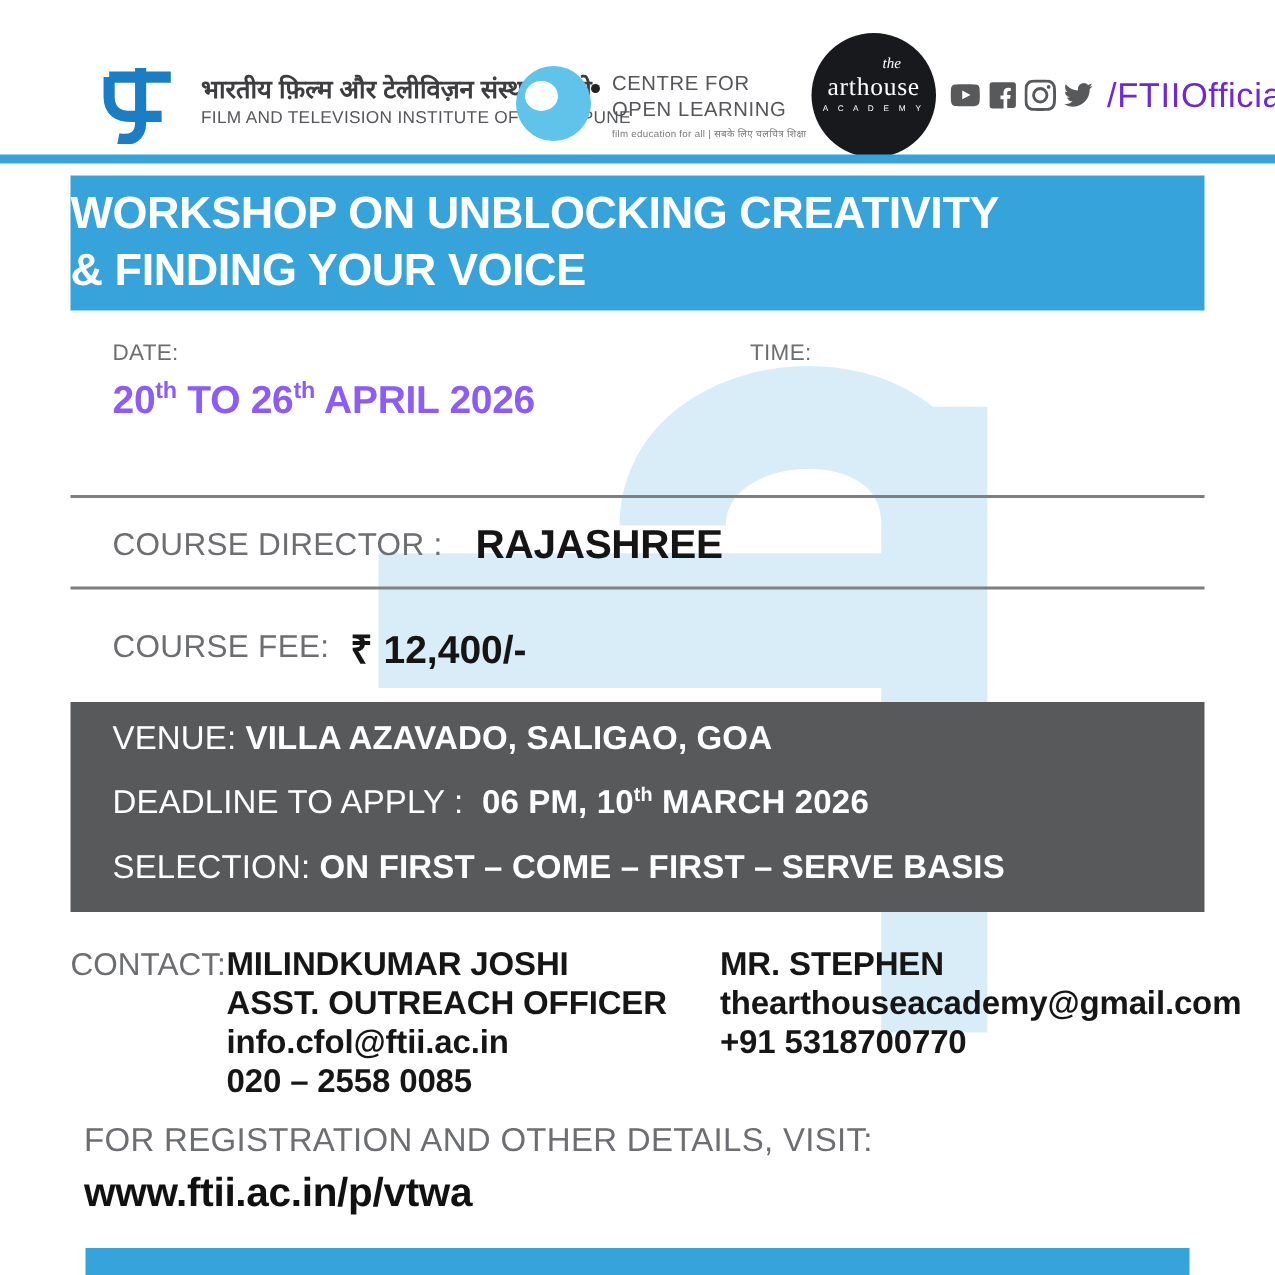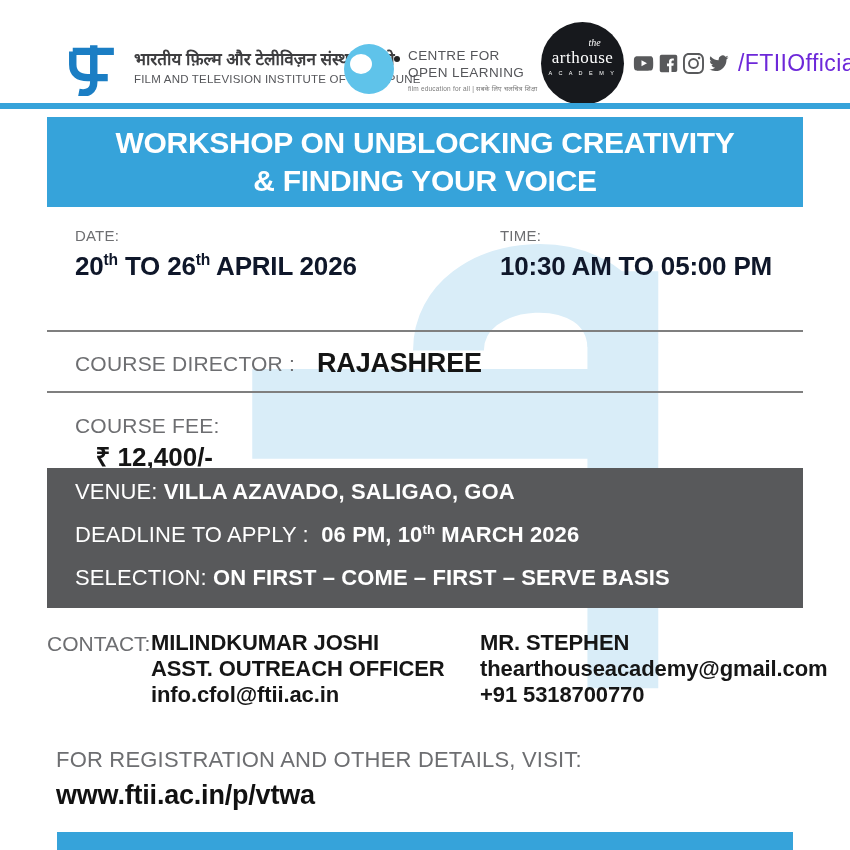--- a/index.html
+++ b/index.html
@@ -27,36 +27,36 @@
     background:#17191d; color:#fff; text-align:center; font-family:"Liberation Serif", serif; }
   .ah-the  { font-style:italic; font-size:10px; margin:15px 0 0 24px; }
   .ah-name { font-size:17px; letter-spacing:.5px; margin-top:0; }
   .ah-acad { font-size:5.5px; letter-spacing:2.5px; margin-top:2px; font-family:"Liberation Sans",sans-serif; }
   .social { position:absolute; left:633px; top:50px; display:flex; align-items:center; gap:4px; }
   .social svg { width:21px; height:21px; fill:#58595b; }
   .handle { font-size:23px; color:#6d28d9; margin-left:5px; letter-spacing:.4px; }
   
   .topline  { position:absolute; top:103px; left:0; width:850px; height:6px; background:var(--accent-blue,#36a3da); z-index:3; }
   .banner { position:absolute; top:117px; left:47px; width:756px; height:90px; background:var(--accent-blue,#36a3da);
-    color:#fff; display:flex; flex-direction:column; justify-content:center; text-align:center;
+    color:#fff; display:flex; flex-direction:column; justify-content:center; text-align:left;
     font-weight:bold; font-size:30px; letter-spacing:-.3px; line-height:38px; z-index:2; }
   .rule { position:absolute; left:47px; width:756px; height:2px; background:#7f7f7f; z-index:1; }
   .rule1 { top:330px; } .rule2 { top:391px; }
   
   .watermark { position:absolute; left:225px; top:192px; width:545px; height:528px; z-index:0; }
   
   .lbl { font-size:15px; color:var(--label-gray,#6d6e71); letter-spacing:.2px; }
-  .val { font-size:26px; font-weight:bold; color:#0f172a; margin-top:7px; letter-spacing:-.2px; }
+  .val { font-size:26px; font-weight:bold; color:#8b5cf6; margin-top:7px; letter-spacing:-.2px; }
   sup { font-size:60%; vertical-align:super; }
   .sched-date { position:absolute; top:227px; left:75px; z-index:1; }
   .sched-time { position:absolute; top:227px; left:500px; z-index:1; }
   .director { position:absolute; top:348px; left:75px; z-index:1; display:flex; align-items:center; }
   .director .lbl { font-size:21px; }
   .director .big { font-size:27px; font-weight:800; margin-left:22px; letter-spacing:-.2px; color:#151515; }
-  .fee { position:absolute; top:414px; left:75px; z-index:1; display:flex; align-items:center;flex-direction:column; }
+  .fee { position:absolute; top:414px; left:75px; z-index:1; display:flex; align-items:center; }
   .fee .lbl { font-size:21px; }
   .fee .big { font-size:26px; font-weight:bold; margin-left:14px; color:#151515; }
   
   .venuebox { position:absolute; top:468px; left:47px; width:756px; height:140px; background:var(--box-gray,#58595b);
     z-index:2; color:#fff; box-sizing:border-box; padding:11px 10px 0 28px; }
   .vb-line { font-size:22px; margin-bottom:17px; letter-spacing:.1px; }
   .vb-lab { font-weight:400; }
   .vb-val { font-weight:700; }
   
   .contact { position:absolute; top:630px; left:47px; z-index:1; }
@@ -140,21 +140,20 @@
     <div>WORKSHOP ON UNBLOCKING CREATIVITY</div>
     <div>&amp; FINDING YOUR VOICE</div>
   </section>
 
   <div class="sched-date">
     <div class="lbl">DATE:</div>
     <div class="val"><span>20</span><sup>th</sup><span> TO 26</span><sup>th</sup><span> APRIL 2026</span></div>
   </div>
   <div class="sched-time">
     <div class="lbl">TIME:</div>
-    <div class="val">10:30 AM TO 05:00 PM</div>
   </div>
 
   <div class="rule rule1"></div>
 
   <div class="director">
     <span class="lbl">COURSE DIRECTOR :</span>
     <span class="big">RAJASHREE</span>
   </div>
 
   <div class="rule rule2"></div>
@@ -178,20 +177,21 @@
       <span class="vb-val">ON FIRST – COME – FIRST – SERVE BASIS</span>
     </div>
   </div>
 
   <div class="contact">
     <div class="c-label">CONTACT:</div>
     <div class="c-col c-left">
       <div>MILINDKUMAR JOSHI</div>
       <div>ASST. OUTREACH OFFICER</div>
       <div>info.cfol@ftii.ac.in</div>
+      <div>020 – 2558 0085</div>
     </div>
     <div class="c-col c-right">
       <div>MR. STEPHEN</div>
       <div>thearthouseacademy@gmail.com</div>
       <div>+91 5318700770</div>
     </div>
   </div>
 
   <div class="footer">
     <div class="visit">FOR REGISTRATION AND OTHER DETAILS, VISIT:</div>

